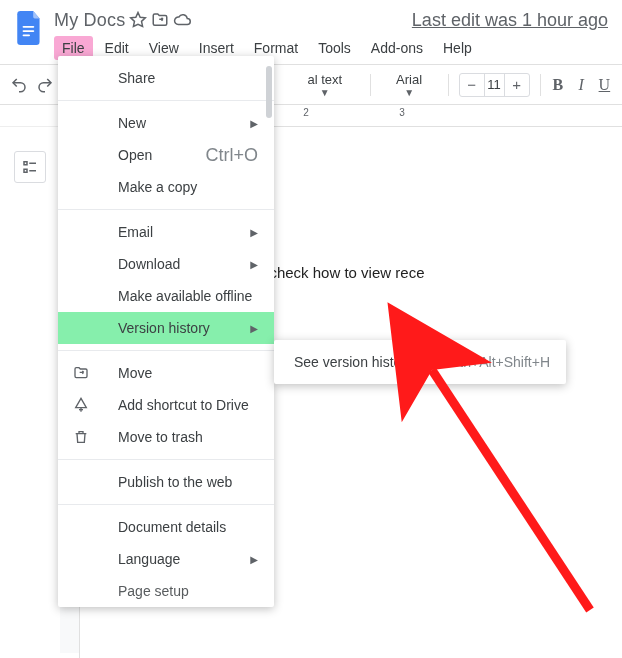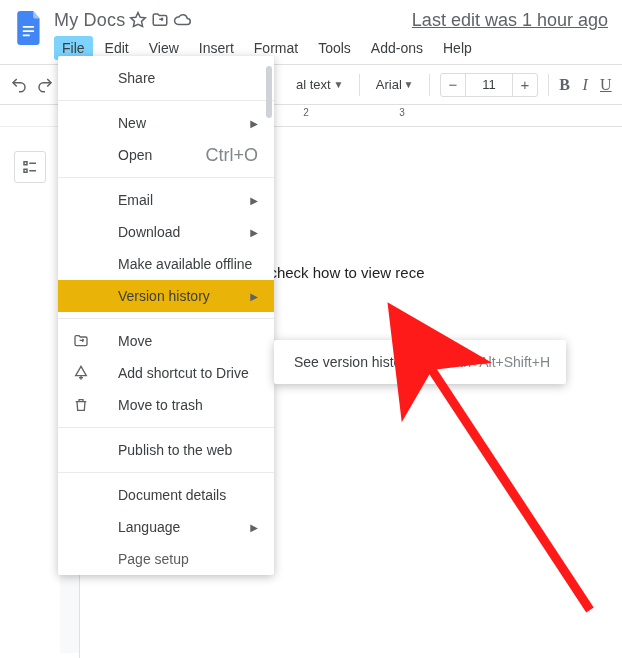--- a/index.html
+++ b/index.html
@@ -9,33 +9,33 @@
   .doclogo { width: 36px; height: 44px; display:flex; align-items:center; justify-content:center; }
   .doclogo svg { width: 26px; height: 34px; }
   .titlecol { flex: 1; padding-left: 6px; }
   .titlerow { display:flex; align-items:center; gap: 4px; height: 28px; }
   .doctitle { font-size: 18px; color:#5f6368; letter-spacing: .2px; }
   .titleicon { color:#5f6368; width:18px; height:18px; display:flex; align-items:center; justify-content:center; }
   .lastedit { margin-left:auto; color:#5f6368; font-size:18px; text-decoration: underline; cursor:pointer; padding-right:2px;}
   
   .menubar { display:flex; align-items:center; gap: 4px; height: 28px; font-size: 14px; color:#3c4043; }
   .menubar .menuitem { padding: 4px 8px; border-radius: 3px; cursor:pointer; }
-  .menubar .menuitem.active { background:#7dd3fc; }
+  .menubar .menuitem.active { background:#f9a8d4; }
   
   .divider { border-bottom:1px solid #e0e0e0; margin-top:2px; }
   
   .toolbar { display:flex; align-items:center; height:40px; padding: 0 10px; gap:8px; border-bottom:1px solid #e0e0e0; font-size:13px; color:#3c4043;}
   .tbtn { width:26px; height:26px; display:flex; align-items:center; justify-content:center; color:#5f6368; cursor:pointer; border-radius:3px;}
   .tsep { width:1px; height:22px; background:#e0e0e0; margin:0 2px; }
-  .tselect { display:flex; align-items:center; padding:0 6px; height:26px; cursor:pointer; color:#3c4043; }
+  .tselect { display:flex; align-items:center; padding:0 6px; height:26px; cursor:pointer; color:#3c4043;flex-direction:column; }
   .tselect.font { width: 90px; justify-content:space-between; }
   .tselect.style { width: 110px; justify-content:space-between; }
   .fsgroup { display:flex; align-items:center; border:1px solid #dadce0; border-radius:3px; height:24px; }
   .fsgroup .pm { width:24px; text-align:center; color:#5f6368; cursor:pointer; font-size:15px; line-height:22px;}
-  .fsgroup .val { width:48px; text-align:center; border-left:1px solid #dadce0; border-right:1px solid #dadce0; line-height:22px;}
+  .fsgroup .val { width:21px; text-align:center; border-left:1px solid #dadce0; border-right:1px solid #dadce0; line-height:22px;}
   .bold { font-weight:bold; font-family:"Times New Roman",serif; font-size:16px; }
   .ital { font-style:italic; font-family:"Times New Roman",serif; font-size:16px; }
   .under{ text-decoration:underline; font-family:"Times New Roman",serif; font-size:16px; }
   
   .rulerwrap { display:flex; height:22px; border-bottom:1px solid #eee; background:#fff; }
   .rulergutter { width:60px; background:#fff; }
   .ruler { flex:1; position:relative; background:linear-gradient(#f8f9fa,#f8f9fa); }
   .ruler .active { position:absolute; left:54px; right:0; top:0; bottom:0; background:#fff; }
   .ruler .lbl { position:absolute; bottom:8px; font-size:10px; color:#5f6368; transform:translateX(-50%); }
   .ruler .indent { position:absolute; top:2px; left:54px; }
@@ -49,21 +49,21 @@
   .sheet p { margin-bottom: 22px; }
   
   .dropdown {
     position:absolute; left:58px; top:56px; width:216px; background:#fff;
     box-shadow: 0 2px 10px rgba(0,0,0,.25); border-radius:2px; padding:6px 0 0 0;
     z-index:50; font-size:14px; color:#3c4043;
   }
   .dropdown .scroll { max-height: 600px; overflow:hidden; position:relative; }
   .dropdown .scrollbar { position:absolute; right:2px; top:4px; width:6px; height:52px; background:#cfd2d6; border-radius:3px; }
   .ditem { display:flex; align-items:center; height:32px; padding: 0 16px 0 60px; position:relative; cursor:pointer; }
-  .ditem.active { background:#eab308; }
+  .ditem.active { background:#86efac; }
   .ditem .icn { position:absolute; left:14px; width:18px; height:18px; display:flex; align-items:center; justify-content:center; color:#5f6368;}
   .ditem .shortcut { margin-left:auto; color:#80868b; font-size:18px; }
   .ditem .subarrow { margin-left:auto; color:#5f6368; font-size:10px; }
   .dsep { height:1px; background:#e8eaed; margin:6px 0; }
   
   .submenu {
     position:absolute; left:274px; top:340px; width:292px; background:#fff;
     box-shadow: 0 2px 10px rgba(0,0,0,.25); border-radius:2px; padding:6px 0;
     z-index:60; font-size:14px; color:#3c4043;
   }
@@ -199,20 +199,23 @@
       </div>
     <div class="dsep"></div>
     <div class="ditem">
         <span>New</span>
         <span class="subarrow">▶</span>
       </div>
     <div class="ditem">
         <span>Open</span>
         <span class="shortcut">Ctrl+O</span>
       </div>
+    <div class="ditem">
+        <span>Make a copy</span>
+      </div>
     <div class="dsep"></div>
     <div class="ditem">
         <span>Email</span>
         <span class="subarrow">▶</span>
       </div>
     <div class="ditem">
         <span>Download</span>
         <span class="subarrow">▶</span>
       </div>
     <div class="ditem">

